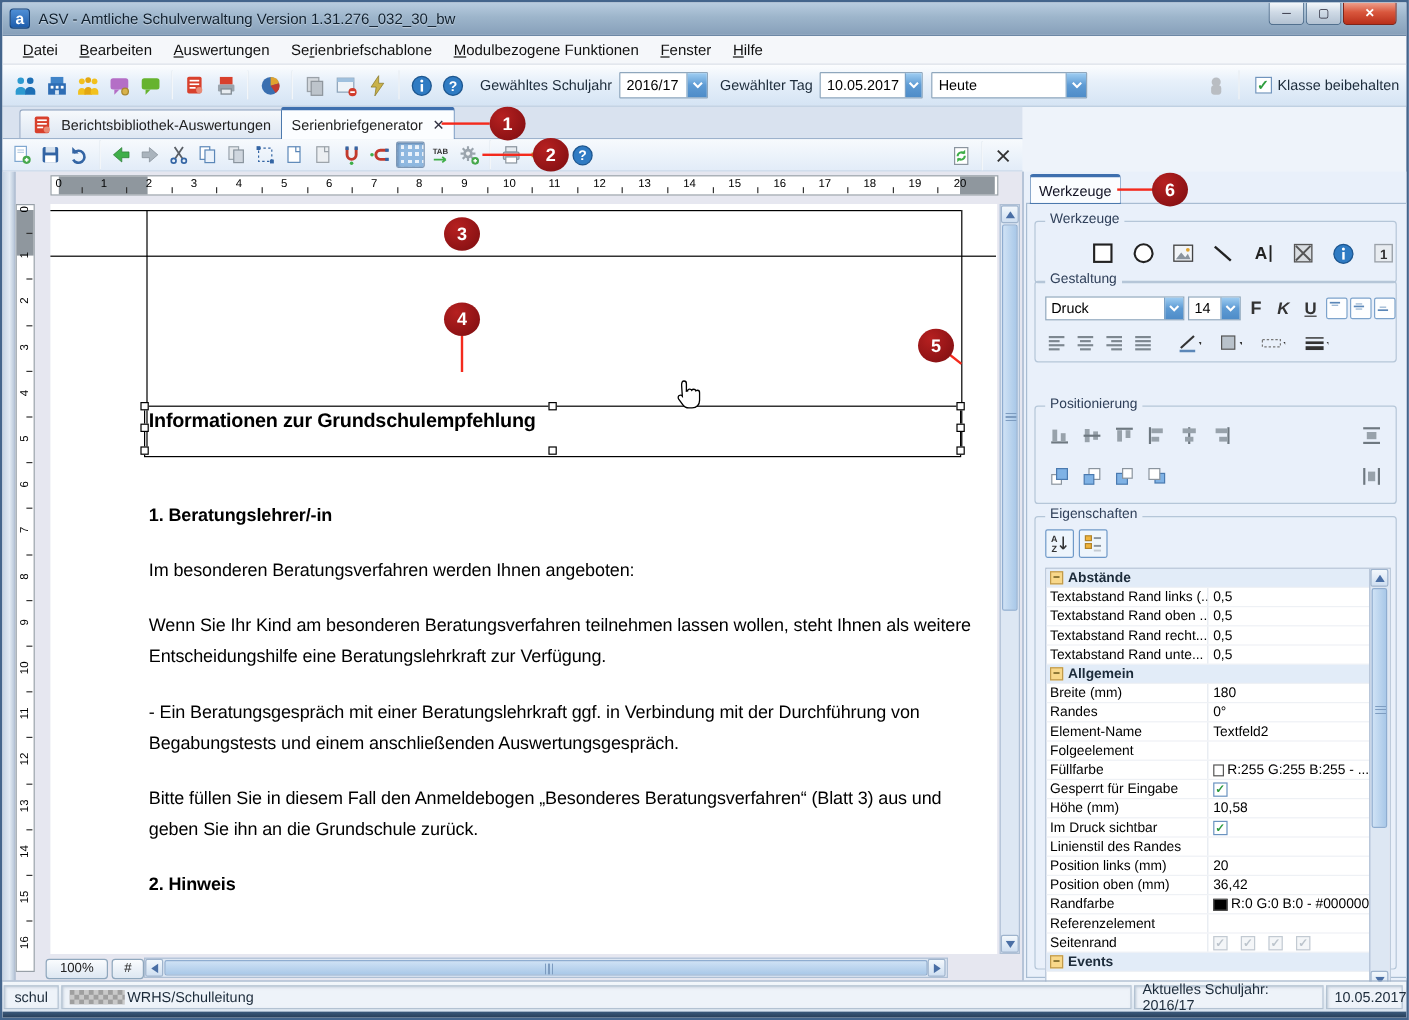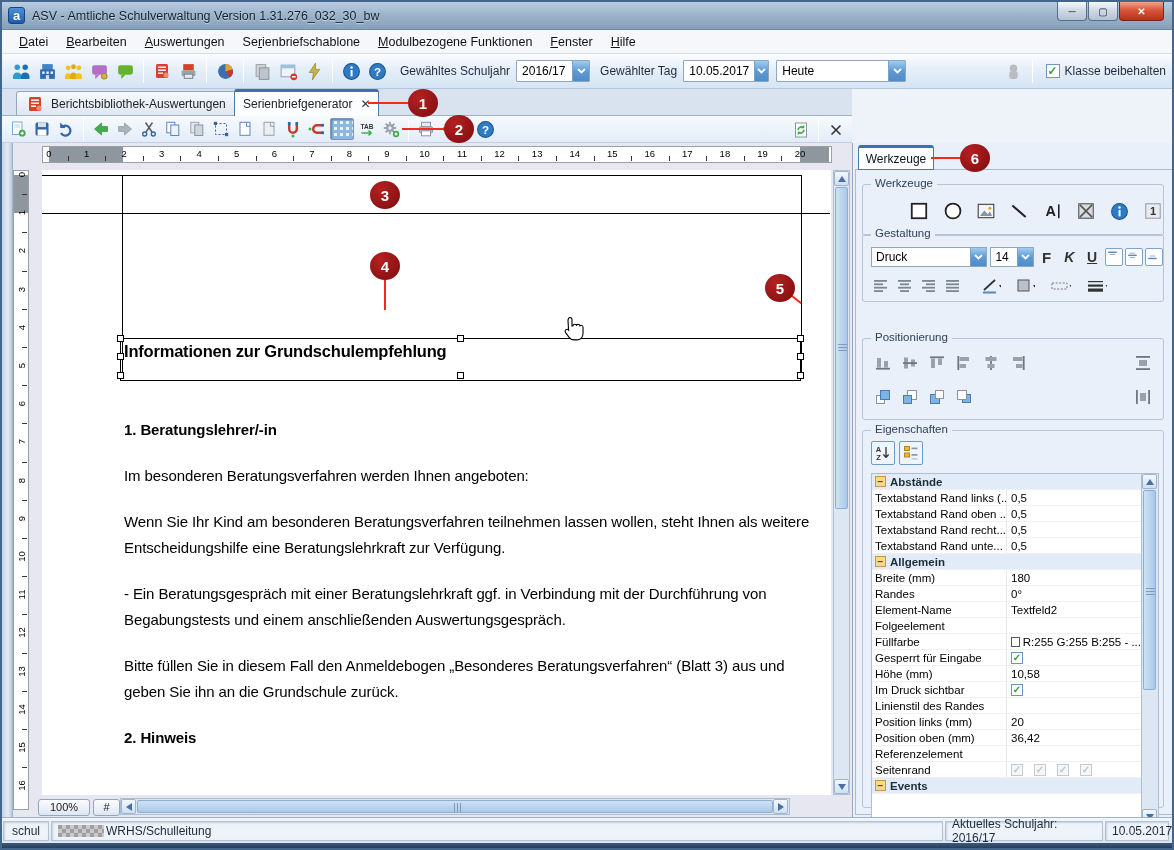--- a/index.html
+++ b/index.html
@@ -985,20 +985,27 @@
                   <span>20</span>
                 </div>
               </div>
               <div class="prow">
                 <div class="pname">Position oben (mm)</div>
                 <div class="pval">
                   <span>36,42</span>
                 </div>
               </div>
               <div class="prow">
+                <div class="pname">Randfarbe</div>
+                <div class="pval">
+                  <span class="swatch" style="background: rgb(0, 0, 0);"></span>
+                  <span>R:0 G:0 B:0 - #000000</span>
+                </div>
+              </div>
+              <div class="prow">
                 <div class="pname">Referenzelement</div>
                 <div class="pval"></div>
               </div>
               <div class="prow">
                 <div class="pname">Seitenrand</div>
                 <div class="pval">
                   <span class="cb-s dis" style="margin-right: 8px;">✓</span>
                   <span class="cb-s dis" style="margin-right: 8px;">✓</span>
                   <span class="cb-s dis" style="margin-right: 8px;">✓</span>
                   <span class="cb-s dis" style="margin-right: 8px;">✓</span>

